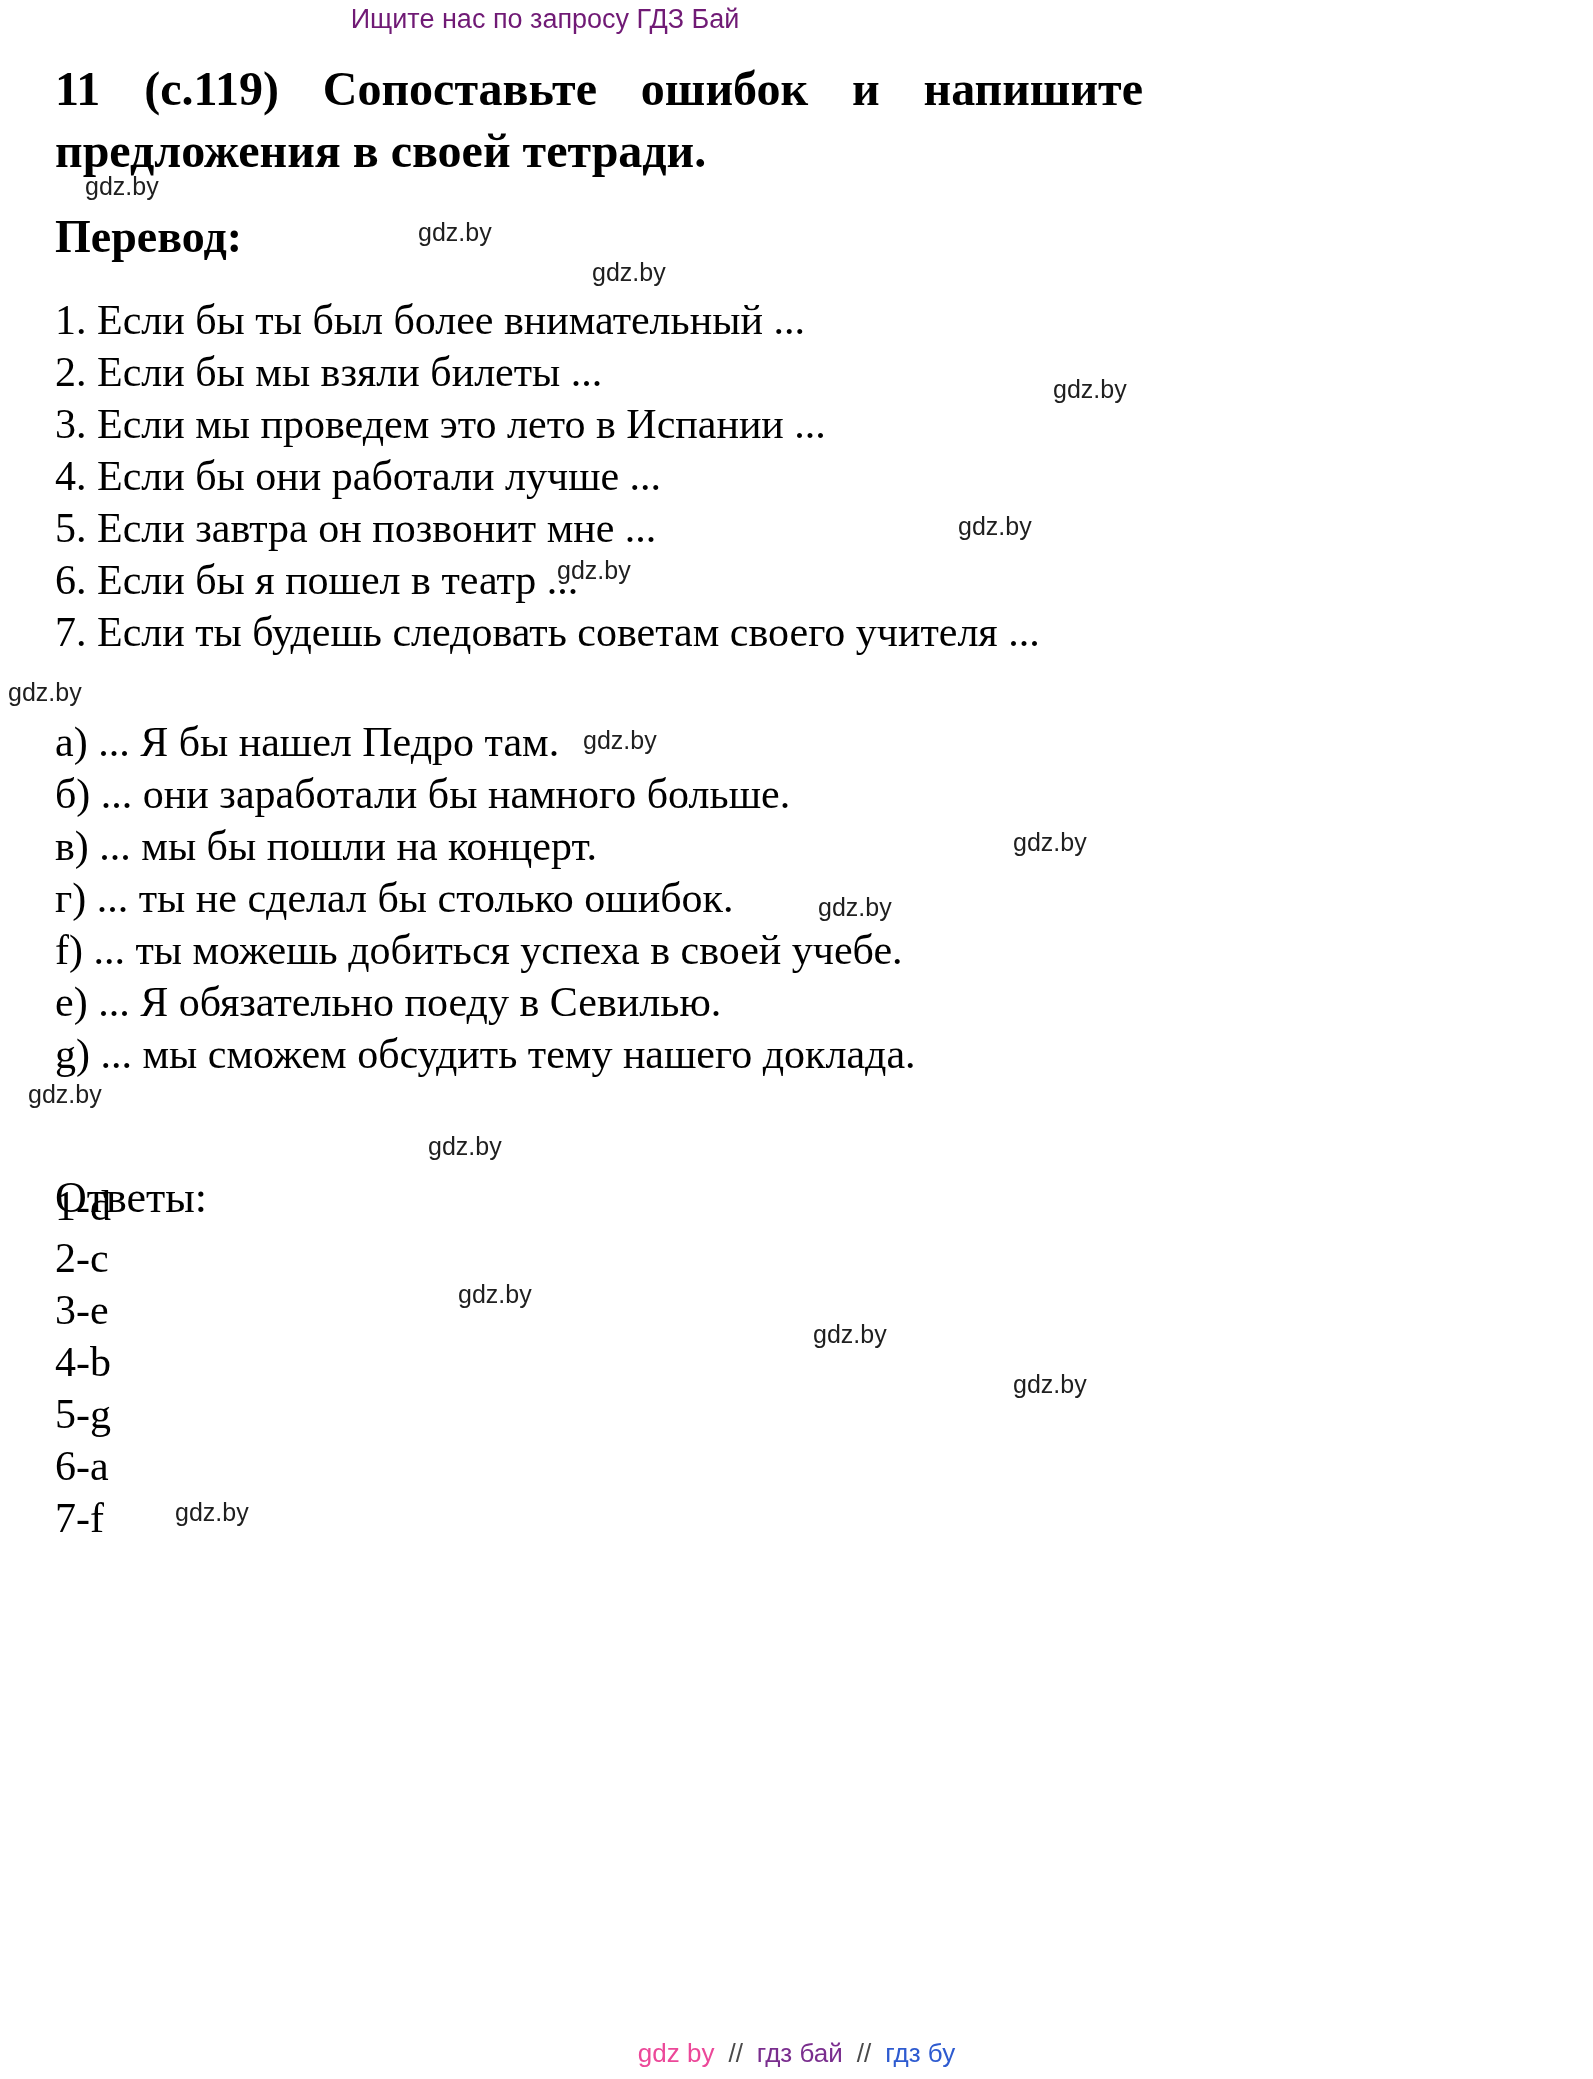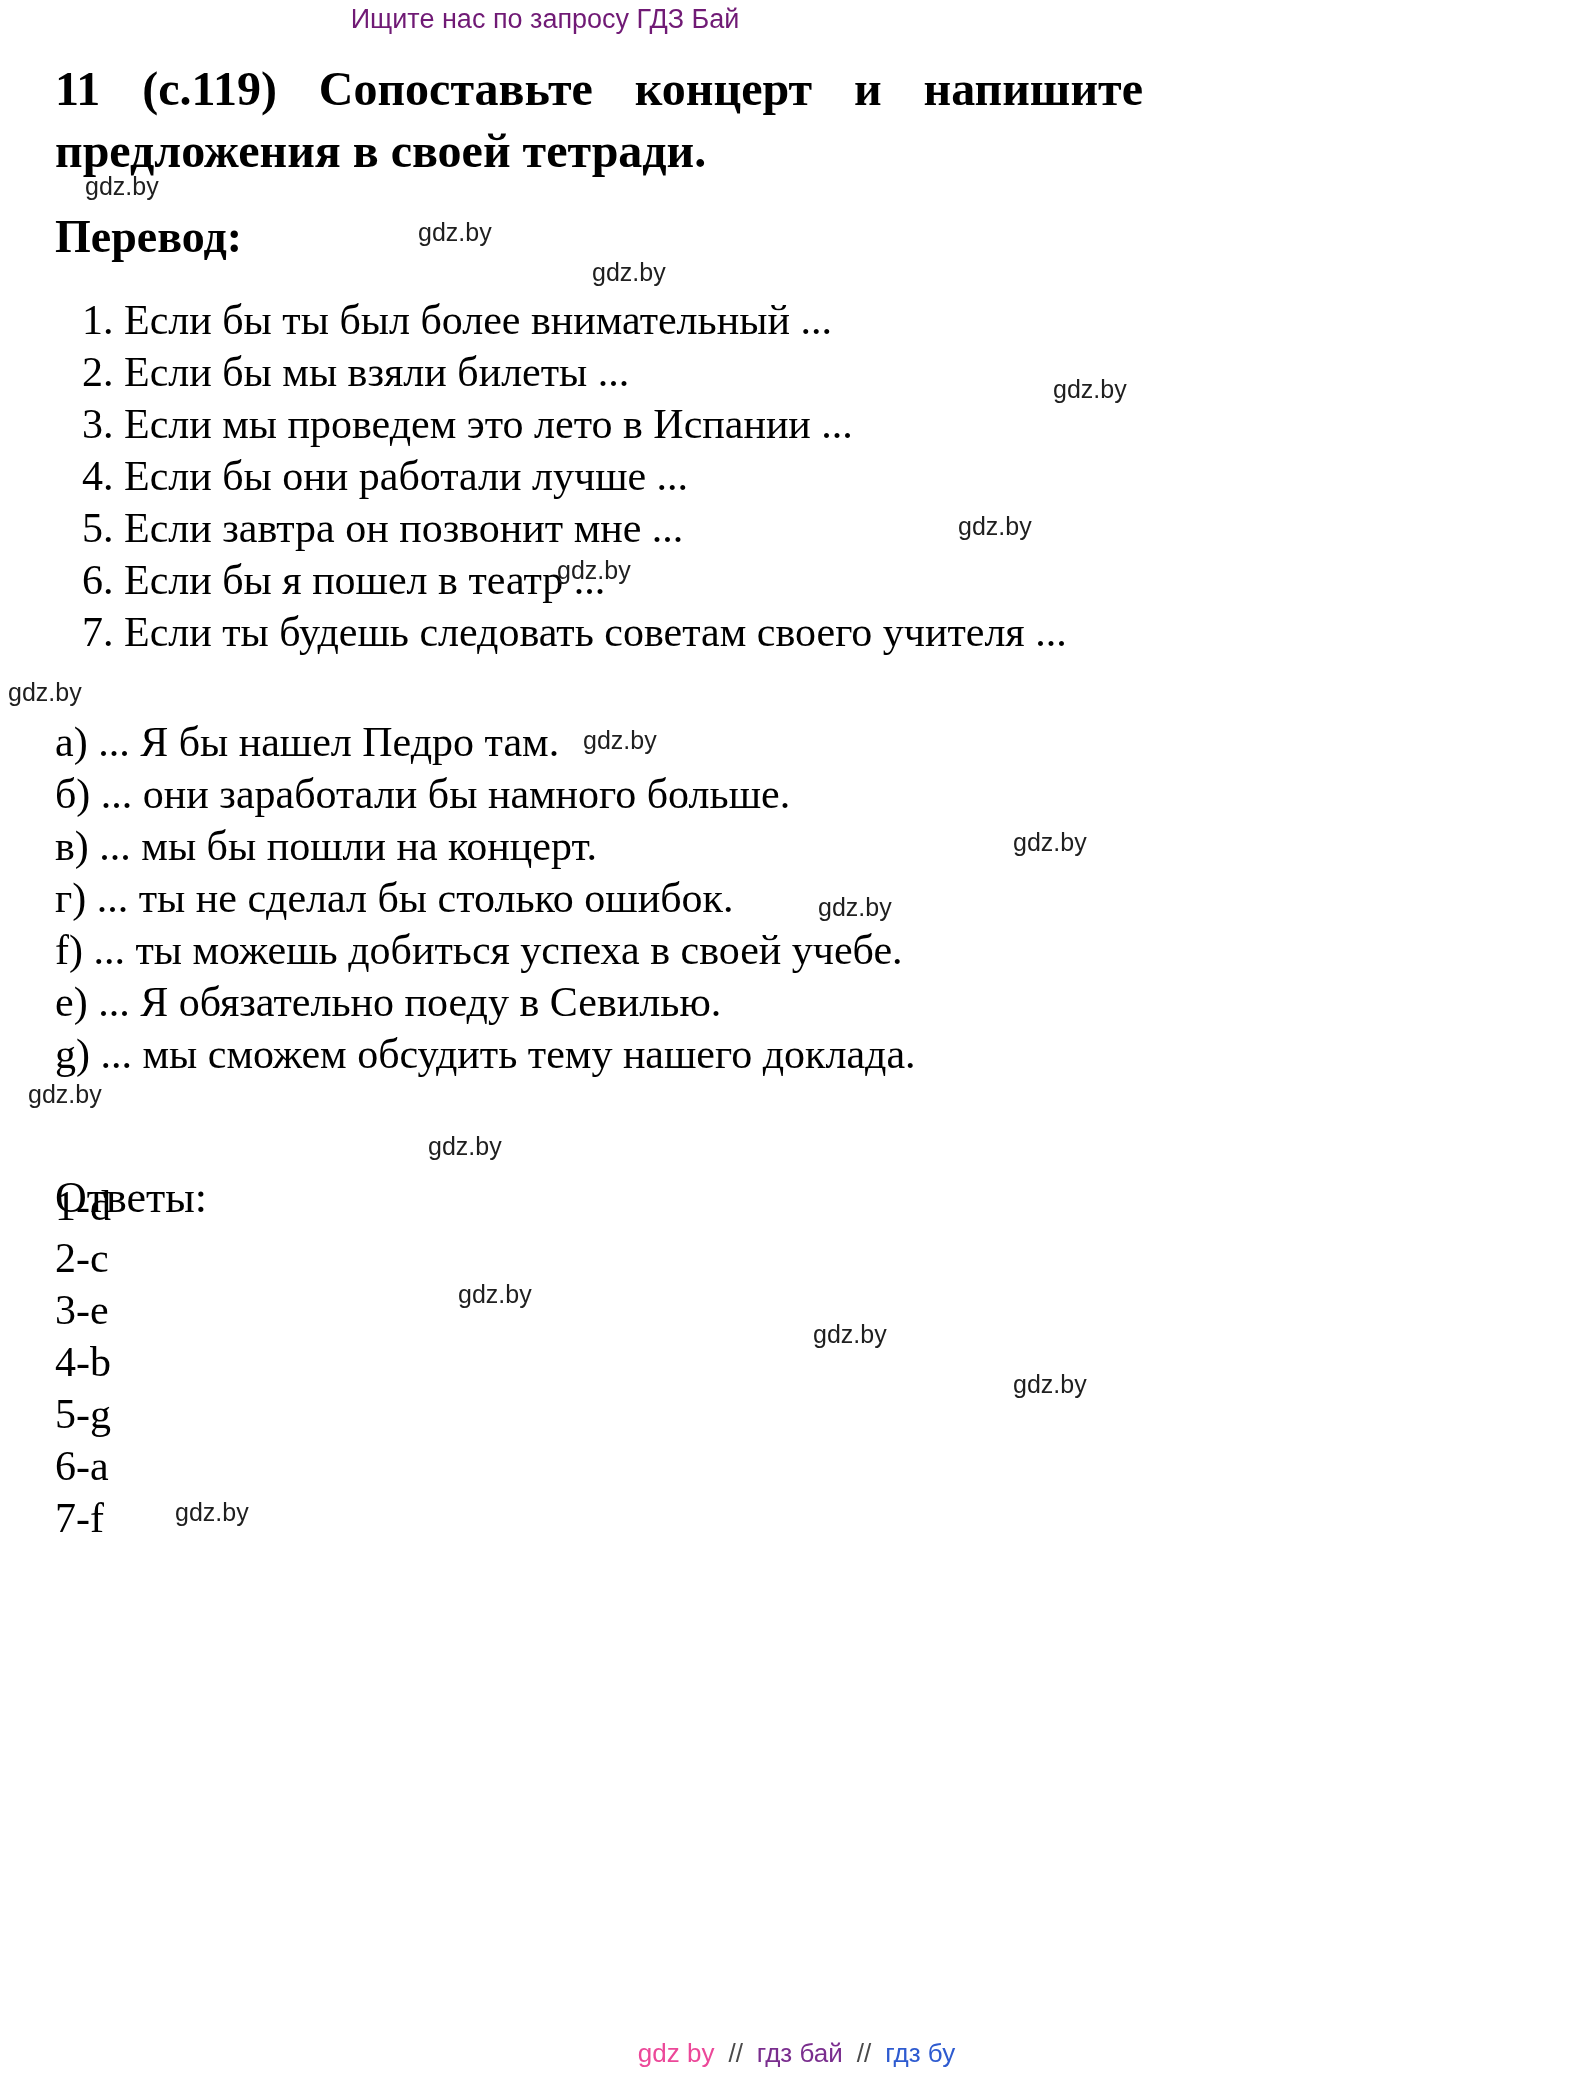--- a/index.html
+++ b/index.html
@@ -36,21 +36,21 @@
     font-size: 46px;
   }
   .title-translation { top: 210px; font-weight: bold; }
   .title-answers { top: 1172px; font-weight: normal; font-size: 44px; }
   .list {
     position: absolute;
     left: 55px;
     font-size: 42px;
     line-height: 52px;
   }
-  .translation-list { top: 294px; margin-left: 27px; }
+  .translation-list { top: 294px; }
   .options-list { top: 716px; }
   .answers-list { top: 1180px; }
   .watermark {
     position: absolute;
     font-family: "Liberation Sans", sans-serif;
     font-size: 25px;
     color: #1f1f1f;
     white-space: nowrap;
   }
   .footer {
@@ -72,21 +72,21 @@
 
 <div class="page">
 
   <div class="top-banner">Ищите нас по запросу ГДЗ Бай</div>
 
   <div class="heading">
     <div class="heading-line1">
         <span>11</span>
         <span>(с.119)</span>
         <span>Сопоставьте</span>
-        <span>концерт</span>
+        <span>ошибок</span>
         <span>и</span>
         <span>напишите</span>
       </div>
     <div class="heading-line2">предложения в своей тетради.</div>
   </div>
 
   <div class="section-title title-translation">Перевод:</div>
 
   <div class="list translation-list">
     <div class="item">1. Если бы ты был более внимательный ...</div>

